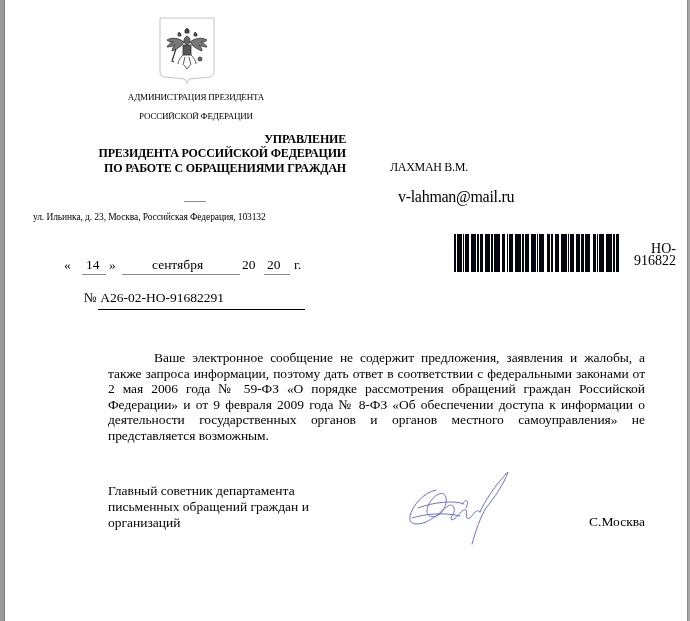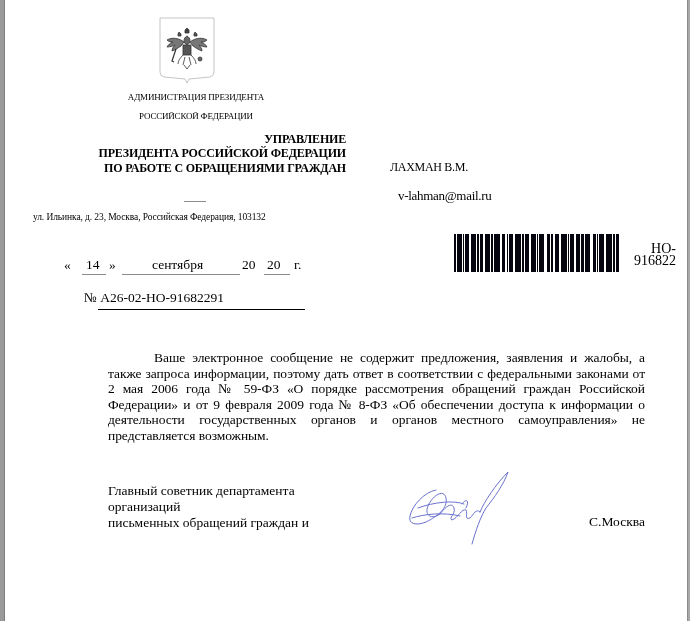--- a/index.html
+++ b/index.html
@@ -21,21 +21,21 @@
   .dept-1 { top: 132px; }
   .dept-2 { top: 146px; }
   .dept-3 { top: 161px; }
   .dept-4 { top: 176px; }
 
   .small-divider { position: absolute; left: 178px; top: 201px; width: 22px; height: 1px; background: #8c8c8c; }
 
   .address { position: absolute; left: 27px; top: 212px; width: 300px; font-size: 9.5px; letter-spacing: -0.1px; }
 
   .recipient-name { position: absolute; left: 384px; top: 160px; font-size: 12px; letter-spacing: -0.3px; }
-  .recipient-email { position: absolute; left: 392px; top: 188px; font-size: 13px; letter-spacing: -0.3px; }
+  .recipient-email { position: absolute; left: 392px; top: 188px; font-size: 16px; letter-spacing: -0.3px; }
 
   .barcode { position: absolute; left: 448px; top: 234px; width: 166px; height: 38px; display: flex; }
   .barcode span { display: block; height: 100%; }
 
   .barcode-label { position: absolute; left: 628px; top: 243px; font-size: 14px; line-height: 11.5px; text-align: right; }
 
   .date-row { position: absolute; left: 58px; top: 257px; height: 18px; font-size: 13.5px; }
   .date-row .seg { position: absolute; top: 0; white-space: nowrap; }
   .uline { position: absolute; height: 1px; background: #8a8a8a; top: 17px; }
 
@@ -179,22 +179,22 @@
   <div class="reg-row">
     <span>№</span>
     <span>А26-02-НО-91682291</span>
   </div>
   <div class="reg-underline"></div>
 
   <p class="body-text">Ваше электронное сообщение не содержит предложения, заявления и жалобы, а также запроса информации, поэтому дать ответ в соответствии с федеральными законами от 2 мая 2006 года № 59-ФЗ «О порядке рассмотрения обращений граждан Российской Федерации» и от 9 февраля 2009 года № 8-ФЗ «Об обеспечении доступа к информации о деятельности государственных органов и органов местного самоуправления» не представляется возможным.</p>
 
   <div class="signer-title">
     <div>Главный советник департамента</div>
+    <div>письменных обращений граждан и</div>
     <div>организаций</div>
-    <div>письменных обращений граждан и</div>
   </div>
 
   <svg class="signature" viewBox="0 0 112 78">
     <g fill="none" stroke="#5a63c8" stroke-width="1" stroke-linecap="round" opacity="0.9">
       <path d="M32 22 C20 24 8 38 6 48 C4 56 12 58 22 54 C34 48 44 40 42 30 C40 20 28 28 24 38 C20 48 28 52 36 46"></path>
       <path d="M14 40 C30 34 50 32 60 36"></path>
       <path d="M36 46 C42 38 48 34 50 40 C52 46 44 50 48 52 C54 50 58 40 62 42 C64 46 60 52 66 50 C70 46 72 40 76 44"></path>
       <path d="M76 44 C80 34 92 16 104 4 C100 16 90 30 82 40 C76 50 72 62 68 76"></path>
       <path d="M58 36 C62 30 66 32 62 40"></path>
       <path d="M8 50 C20 46 40 44 56 48"></path>

